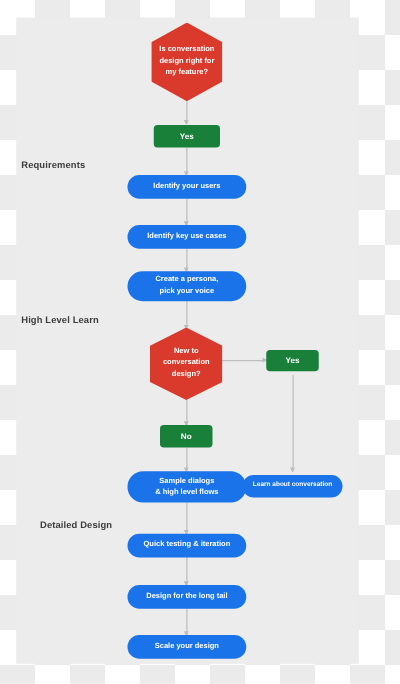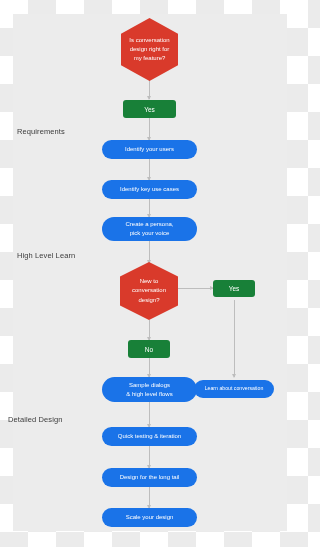--- a/index.html
+++ b/index.html
@@ -18,20 +18,21 @@
       linear-gradient(45deg, #ebebeb 25%, transparent 25%, transparent 75%, #ebebeb 75%);
     background-size: 56px 56px;
     background-position: 0 0, 28px 28px;
   }
 
   #canvas {
     position: absolute;
     left: 0; top: 0;
     width: 300px;
     height: 402px;
+    font-weight: bold;
   }
 
   .panel {
     position: absolute;
     left: 13px;
     top: 14px;
     width: 274px;
     height: 517px;
     background: #ececec;
   }
@@ -165,21 +166,21 @@
   <div class="conn v" style="left:149px; top:446px; height:22px;"></div>
   <div class="arrow-d" style="left:147px; top:465px;"></div>
 
   <div class="conn v" style="left:149px; top:487px; height:21px;"></div>
   <div class="arrow-d" style="left:147px; top:505px;"></div>
 
   <div class="section-label" style="left:17px; top:127px;">Requirements</div>
 
   <div class="section-label" style="left:17px; top:251px;">High Level Learn</div>
 
-  <div class="section-label" style="left:8px; top:415px;">Detailed Design</div>
+  <div class="section-label" style="left:32px; top:415px;">Detailed Design</div>
 
   <div class="hexagon" style="left:121px; top:18px; width:57px; height:63px;">Is conversation design right for my feature?</div>
 
   <div class="green-box" style="left:123px; top:100px; width:53px; height:18px;">Yes</div>
 
   <div class="pill" style="left:102px; top:140px; width:95px; height:19px;">Identify your users</div>
 
   <div class="pill" style="left:102px; top:180px; width:95px; height:19px;">Identify key use cases</div>
 
   <div class="pill" style="left:102px; top:217px; width:95px; height:24px;">Create a persona,

